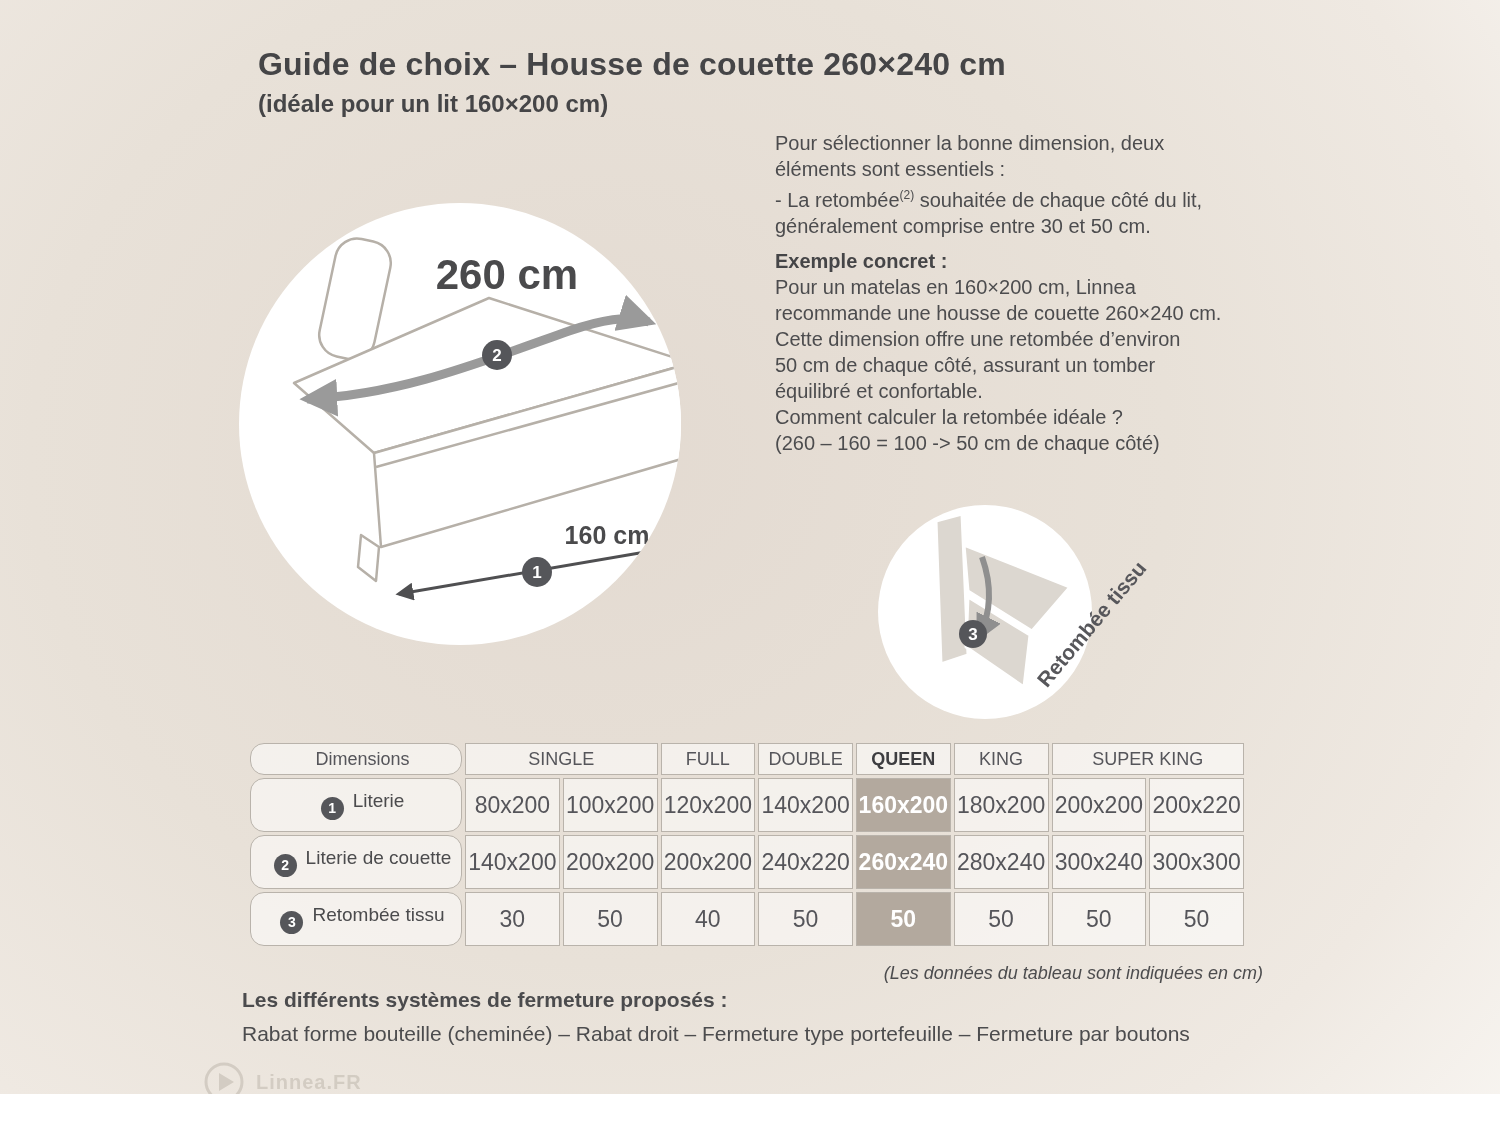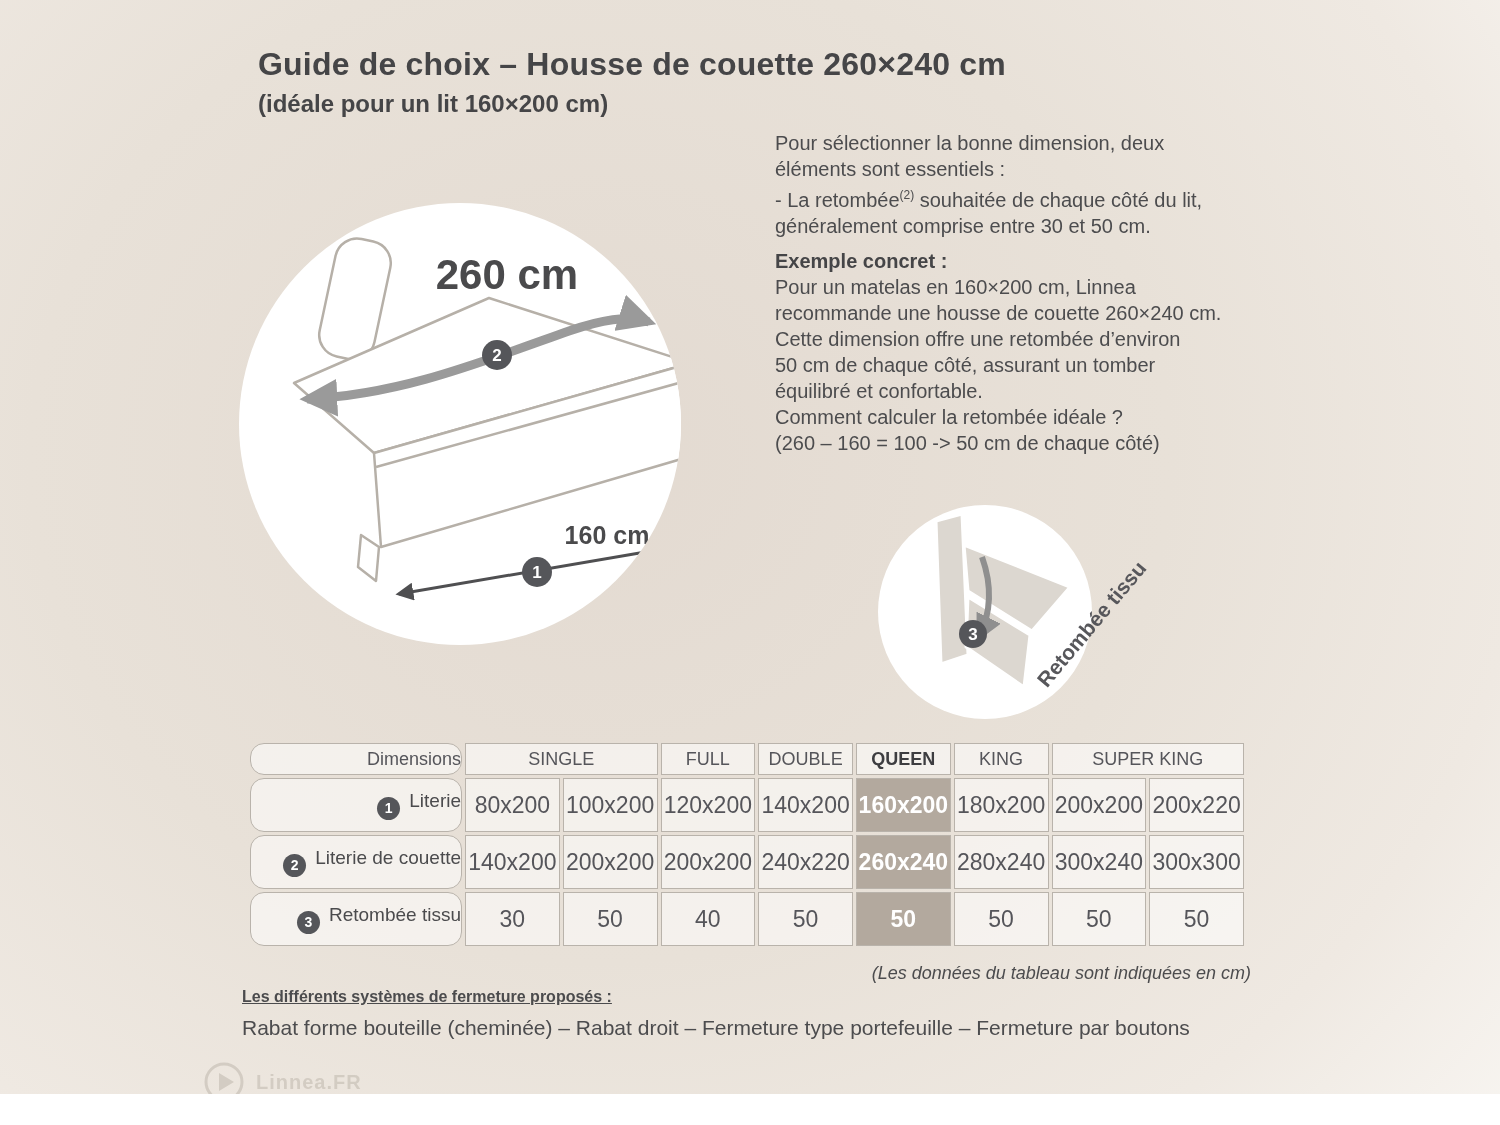--- a/index.html
+++ b/index.html
@@ -28,31 +28,31 @@
   .svg-big-label { font-size:42px; font-weight:bold; fill:#4a4a4c; font-family:"Liberation Sans",sans-serif; }
   .svg-small-label { font-size:25px; font-weight:bold; fill:#4a4a4c; font-family:"Liberation Sans",sans-serif; }
   .svg-badge-text { font-size:17px; font-weight:bold; fill:#ffffff; font-family:"Liberation Sans",sans-serif; }
 
   .table-wrap { left:247px; top:740px; width:1000px; }
   table { width:100%; border-collapse:separate; border-spacing:3px; table-layout:fixed; }
   col.c-first { width:212px; }
   th, td { border:1px solid #b9b3ab; background:rgba(255,255,255,0.55); text-align:center; overflow:hidden; }
   th { height:32px; font-size:18px; font-weight:normal; color:#55555a; }
   td { height:54px; font-size:23px; color:#55555a; }
-  th.corner, td.rowlabel { text-align:right; padding-left:13px;border-radius:14px; }
+  th.corner, td.rowlabel { text-align:center; padding-left:13px;border-radius:14px; }
   td.rowlabel { font-size:19px; color:#4b4b4d; white-space:nowrap; }
   th.hl-h { font-weight:bold; color:#3d3d40; }
   td.hl { background:#b3a99e; color:#ffffff; font-weight:bold; }
   .badge { display:inline-flex; width:23px; height:23px; border-radius:50%; background:#55565a; color:#fff;
     font-size:14px; font-weight:bold; align-items:center; justify-content:center; margin-right:9px; vertical-align:-6px; }
 
-  .footnote { left:251px; top:963px; width:1000px; text-align:right; font-style:italic; font-size:18px; color:#4c4c4e; }
+  .footnote { left:263px; top:963px; width:1000px; text-align:right; font-style:italic; font-size:18px; color:#4c4c4e; }
 
   .closures { left:242px; top:988px; width:1060px; }
-  .closures-heading { font-size:16px; font-weight:600; text-decoration:underline; color:#4b4b4d; margin-bottom:10px; }
+  .closures-heading { font-size:21px; font-weight:600; color:#4b4b4d; margin-bottom:10px; }
   .closures-body { font-size:21px; color:#4c4c4e; }
 
   .watermark { left:202px; top:1060px; display:flex; align-items:center; gap:10px; opacity:.65; }
   .watermark-text { font-size:20px; font-weight:bold; color:#c6bfb5; letter-spacing:1px; }
 </style>
 </head>
 <body>
 
 <div class="page">
 

